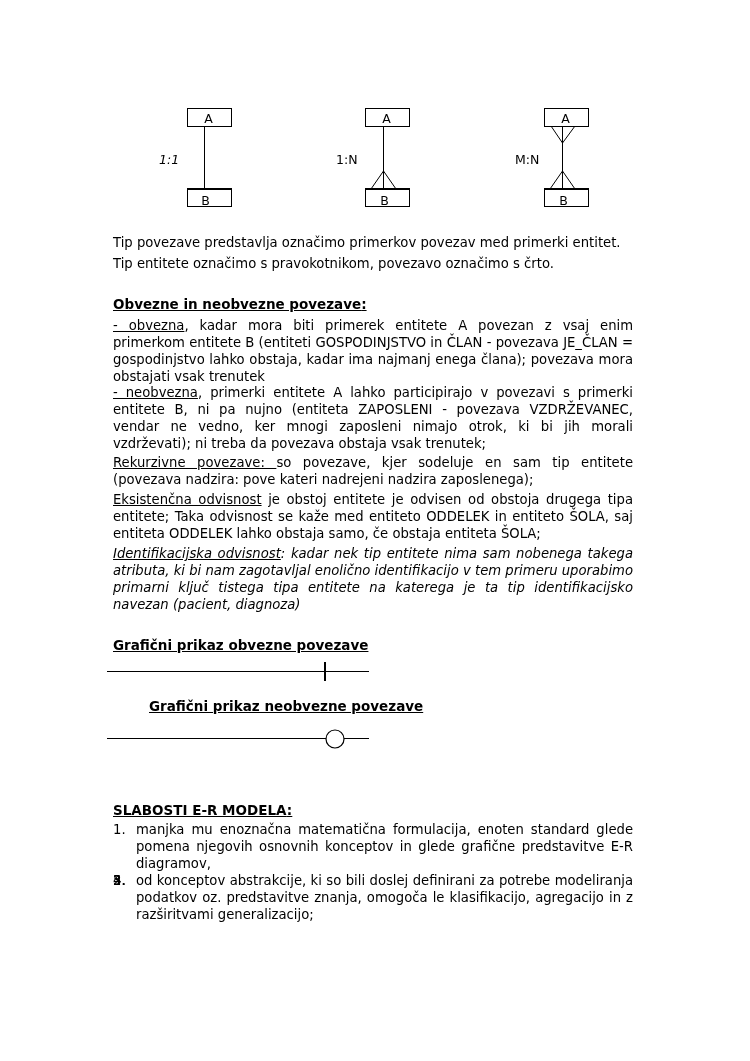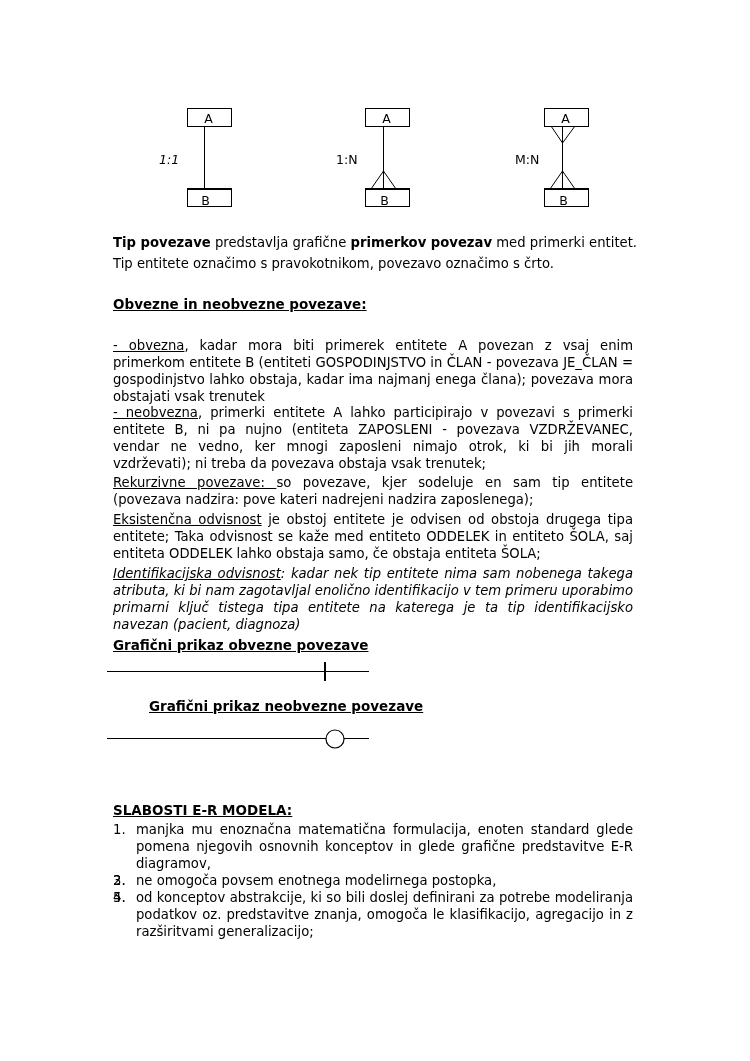--- a/index.html
+++ b/index.html
@@ -1,22 +1,22 @@
 <!DOCTYPE html>
 <html><head>
 <meta charset="utf-8">
 <style>
   html, body { margin: 0; padding: 0; background: #ffffff; }
   body { width: 750px; height: 1061px; position: relative; overflow: hidden;
          font-family: "DejaVu Sans", sans-serif; color: #000; }
   .abs { position: absolute; }
   svg.diagram { position: absolute; left: 0; top: 0; }
-  .p { position: absolute; left: 113px; width: 520px; font-size: 13.2px; line-height: 17px; text-align: justify; margin-top: 20px; }
+  .p { position: absolute; left: 113px; width: 520px; font-size: 13.2px; line-height: 17px; text-align: justify; }
   .u { text-decoration: underline; }
-  b { font-weight: bold; }
+  b { font-weight: normal; }
   .heading { position: absolute; left: 113px; font-size: 13.5px; font-weight: bold; text-decoration: underline; }
   .line { position: absolute; font-size: 13.2px; line-height: 17px; white-space: nowrap; }
   .ol { position: absolute; left: 113px; width: 520px; font-size: 13.2px; line-height: 17px; margin: 0; padding: 0; list-style: none; }
   .ol li { position: relative; padding-left: 23px; text-align: justify; }
   .ol li .num { position: absolute; left: 0; top: 0; }
   .diag-label { position: absolute; font-size: 12.5px; }
   .box-label { position: absolute; font-size: 12.5px; text-align: center; width: 45px; }
 </style>
 </head>
 <body>
@@ -54,21 +54,21 @@
 
 <div class="box-label" style="left:364px; top:111px;">A</div>
 <div class="box-label" style="left:362px; top:193px;">B</div>
 <div class="diag-label" style="left:336px; top:152px;">1:N</div>
 
 <div class="box-label" style="left:543px; top:111px;">A</div>
 <div class="box-label" style="left:541px; top:193px;">B</div>
 <div class="diag-label" style="left:515px; top:152px;">M:N</div>
 
 <div class="line" style="left:113px; top:234px;">
-  <b>Tip povezave</b><span> predstavlja grafične </span><b>primerkov povezav</b><span> med primerki entitet.</span>
+  <b>Tip povezave</b><span> predstavlja označimo </span><b>primerkov povezav</b><span> med primerki entitet.</span>
 </div>
 <div class="line" style="left:113px; top:255px;text-align:right;">Tip entitete označimo s pravokotnikom, povezavo označimo s črto.</div>
 
 <div class="heading" style="top:296px;"><span class="u">Obvezne in neobvezne povezave</span><span>:</span></div>
 
 <div class="p" style="top:317px;"><span class="u">- obvezna</span><span>, kadar mora biti primerek entitete A povezan z vsaj enim primerkom entitete B (entiteti GOSPODINJSTVO in ČLAN - povezava JE_ČLAN = gospodinjstvo lahko obstaja, kadar ima najmanj enega člana);  povezava mora obstajati vsak trenutek</span></div>
 
 <div class="p" style="top:384px;"><span class="u">- neobvezna</span><span>, primerki entitete A lahko participirajo v povezavi s primerki entitete B, ni pa nujno (entiteta ZAPOSLENI - povezava VZDRŽEVANEC, vendar ne vedno, ker mnogi zaposleni nimajo otrok, ki bi jih morali vzdrževati); ni treba da povezava obstaja vsak trenutek;</span></div>
 
 <div class="p" style="top:454px;"><span class="u">Rekurzivne povezave: </span><span>so povezave, kjer sodeluje en sam tip entitete (povezava nadzira: pove kateri nadrejeni nadzira zaposlenega);</span></div>
@@ -87,16 +87,16 @@
 <svg class="abs" style="left:100px; top:722px;" width="290" height="35">
   <line x1="7" y1="16.5" x2="269" y2="16.5" stroke="#000" stroke-width="1"></line>
   <circle cx="235" cy="17" r="9" fill="#fff" stroke="#000" stroke-width="1.2"></circle>
 </svg>
 
 <div class="heading" style="top:802px;"><span>SLABOSTI E-R MODELA</span><span class="u">:</span></div>
 
 <ul class="ol" style="top:821px;">
   <li><span class="num">1.</span><span>manjka mu enoznačna matematična formulacija, enoten standard glede pomena njegovih osnovnih konceptov in glede grafične predstavitve E-R diagramov,</span></li>
   <li><span class="num">2.</span></li>
-  <li><span class="num">3.</span><span>ne omogoča povsem enotnega modelirnega postopka,</span></li>
+  <li><span class="num">3.</span></li>
   <li><span class="num">4.</span></li>
   <li><span class="num">5.</span><span>od konceptov abstrakcije, ki so bili doslej definirani za potrebe modeliranja podatkov oz. predstavitve znanja, omogoča le klasifikacijo, agregacijo in z razširitvami generalizacijo;</span></li>
 </ul>
 
 </body></html>

